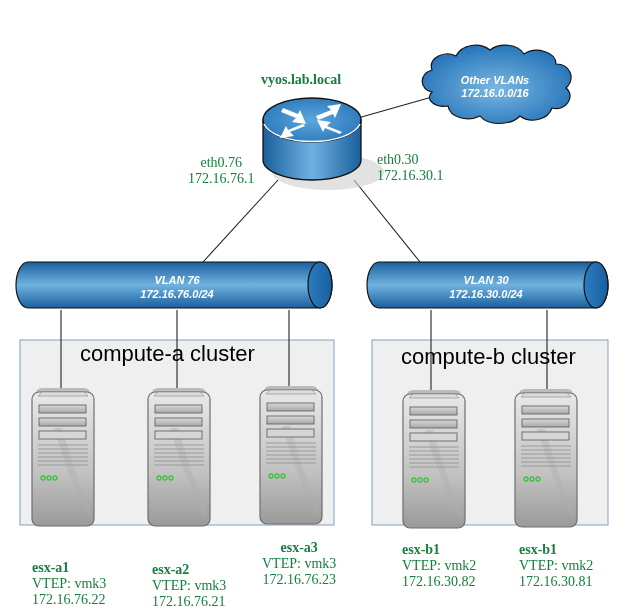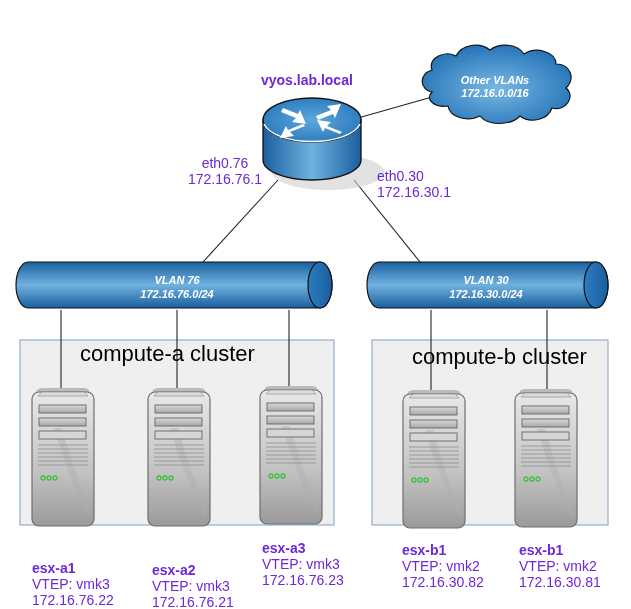--- a/index.html
+++ b/index.html
@@ -1,18 +1,18 @@
 <!DOCTYPE html>
 <html><head>
   <meta charset="utf-8">
   <style>
     html, body { margin: 0; padding: 0; background: #ffffff; }
     body { width: 631px; height: 609px; position: relative; overflow: hidden; font-family: "Liberation Sans", sans-serif; }
     svg { position: absolute; left: 0; top: 0; }
-    .lbl { position: absolute; font-family: Liberation Sans, sans-serif; font-size: 14px; color: #6d28d9; line-height: 16px; white-space: nowrap; }
+    .lbl { position: absolute; font-family: Liberation Serif, serif; font-size: 14px; color: #15803d; line-height: 16px; white-space: nowrap; }
     .bold { font-weight: bold; }
     .cluster-title { position: absolute; font-family: "Liberation Sans", sans-serif; font-size: 22px; color: #000; white-space: nowrap; }
     .white-it { font-family: "Liberation Sans", sans-serif; font-style: italic; font-weight: bold; fill: #ffffff; font-size: 11px; }
   </style>
 </head>
 <body>
 
 <svg width="631" height="609" viewBox="0 0 631 609">
   <defs>
     <linearGradient id="pipeGrad" x1="0" y1="0" x2="0" y2="1">
@@ -120,39 +120,39 @@
   <use href="#server" x="260" y="386"></use>
   <use href="#server" x="403" y="390"></use>
   <use href="#server" x="515" y="389"></use>
 </svg>
 
 <div class="lbl bold" style="left:261px; top:72px; font-size:14px;">vyos.lab.local</div>
 <div class="lbl" style="left:188px; top:155px;text-align:center;">
   <div>eth0.76</div>
   <div>172.16.76.1</div>
 </div>
-<div class="lbl" style="left:377px; top:168px;">
+<div class="lbl" style="left:377px; top:152px;">
   <div>eth0.30</div>
   <div>172.16.30.1</div>
 </div>
 
 <div class="cluster-title" style="left:80px; top:341px;">compute-a cluster</div>
-<div class="cluster-title" style="left:412px; top:344px;">compute-b cluster</div>
+<div class="cluster-title" style="left:401px; top:344px;">compute-b cluster</div>
 
 <div class="lbl" style="left:32px; top:560px;">
   <div class="bold">esx-a1</div>
   <div>VTEP: vmk3</div>
   <div>172.16.76.22</div>
 </div>
 <div class="lbl" style="left:152px; top:562px;">
   <div class="bold">esx-a2</div>
   <div>VTEP: vmk3</div>
   <div>172.16.76.21</div>
 </div>
-<div class="lbl" style="left:262px; top:540px;">
+<div class="lbl" style="left:262px; top:540px;text-align:center;">
   <div class="bold">esx-a3</div>
   <div>VTEP: vmk3</div>
   <div>172.16.76.23</div>
 </div>
 <div class="lbl" style="left:402px; top:542px;">
   <div class="bold">esx-b1</div>
   <div>VTEP: vmk2</div>
   <div>172.16.30.82</div>
 </div>
 <div class="lbl" style="left:519px; top:542px;">

